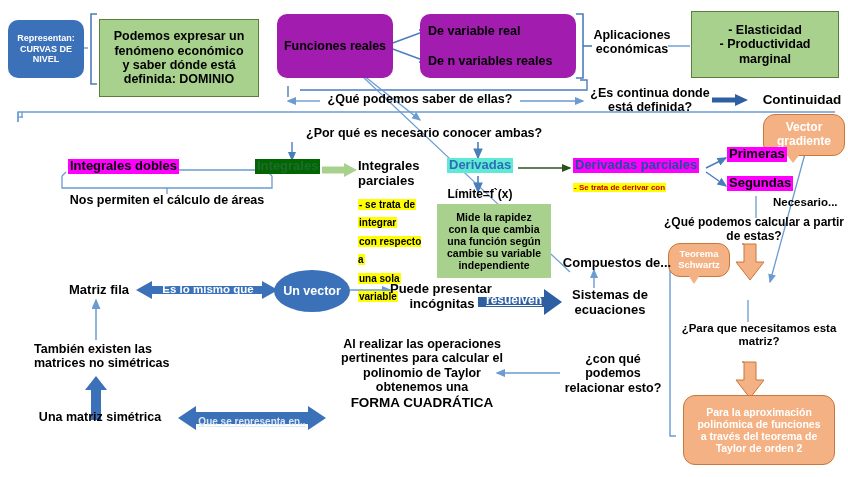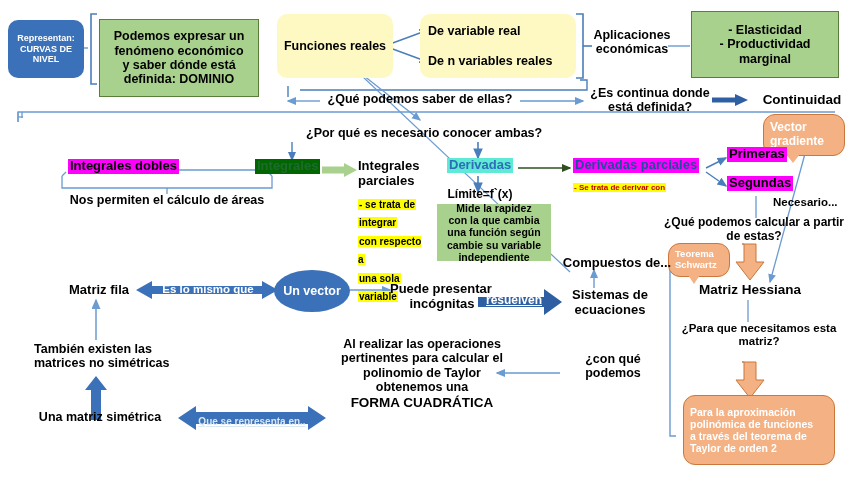--- a/index.html
+++ b/index.html
@@ -38,21 +38,21 @@
     background: #A9D18E;
     border: 1.5px solid #5A7D3A;
     color: #000000;
     font-weight: bold;
     display: flex;
     align-items: center;
     justify-content: center;
     padding: 2px 4px;
   }
   .greenround {
-    background: #fef9c3;
+    background: #a21caf;
     border: none;
     border-radius: 10px;
     color: #000000;
     font-weight: bold;
     display: flex;
     align-items: center;
     justify-content: center;
     padding: 2px 6px;
     text-align: center;
   }
@@ -78,21 +78,21 @@
     justify-content: center;
   }
   
   .orangebox {
     background: #F4B183;
     border: 1.5px solid #C9773B;
     border-radius: 12px;
     color: #ffffff;
     font-weight: bold;
     display: flex;
-    align-items: flex-start;
+    align-items: center;
     justify-content: center;
     padding: 3px 6px;
   }
   
   .chip {
     display: inline-block;
     font-weight: bold;
     white-space: nowrap;
     padding: 0 2px;
   }
@@ -299,21 +299,21 @@
   </div>
 
   <div class="node" style="left:447px; top:158px; font-size:13px;">
     <span class="chip chip-darkgreen-blue">Derivadas</span>
   </div>
 
   <div class="node plain" style="left:442px; top:188px; width:76px; font-size:12px;">
     <span>Límite=f`(x)</span>
   </div>
 
-  <div class="node greenbox" style="left:437px; top:204px; width:114px; height:57px; font-size:10.5px; border:none; flex-direction:column;">
+  <div class="node greenbox" style="left:437px; top:204px; width:114px; height:74px; font-size:10.5px; border:none; flex-direction:column;">
     <span>Mide la rapidez</span>
     <span>con la que cambia</span>
     <span>una función según</span>
     <span>cambie su variable</span>
     <span>independiente</span>
   </div>
 
   <div class="node" style="left:573px; top:158px; font-size:13px;">
     <span class="chip chip-magenta-blue">Derivadas parciales</span>
   </div>
@@ -340,23 +340,20 @@
   </div>
 
   <div class="node orangebox" style="left:668px; top:243px; width:62px; height:34px; font-size:9.5px; flex-direction:column;">
     <span>Teorema</span>
     <span>Schwartz</span>
   </div>
   <div style="position:absolute; left:688px; top:275px; width:0; height:0;
               border-left:6px solid transparent; border-right:6px solid transparent;
               border-top:9px solid #F4B183;"></div>
 
-  <div class="node plain" style="left:694px; top:282px; width:112px; font-size:13.5px;">
-    <span>Matriz Hessiana</span>
-  </div>
 
   <div class="node plain" style="left:676px; top:322px; width:166px; font-size:11.5px;">
     <div>¿Para que necesitamos esta</div>
     <div>matriz?</div>
   </div>
 
   <div class="node orangebox" style="left:683px; top:395px; width:152px; height:70px; font-size:10.5px; flex-direction:column;">
     <span>Para la aproximación</span>
     <span>polinómica de funciones</span>
     <span>a través del teorema de</span>
@@ -409,15 +406,16 @@
   <div class="node plain" style="left:324px; top:337px; width:196px; font-size:12.5px;">
     <div>Al realizar las operaciones</div>
     <div>pertinentes para calcular el</div>
     <div>polinomio de Taylor</div>
     <div>obtenemos una</div>
     <div style="font-size:13.5px;">FORMA CUADRÁTICA</div>
   </div>
 
   <div class="node plain" style="left:556px; top:352px; width:114px; font-size:12.5px;">
     <div>¿con qué podemos</div>
+    <div>relacionar esto?</div>
   </div>
 
 </div>
 
 </body></html>

